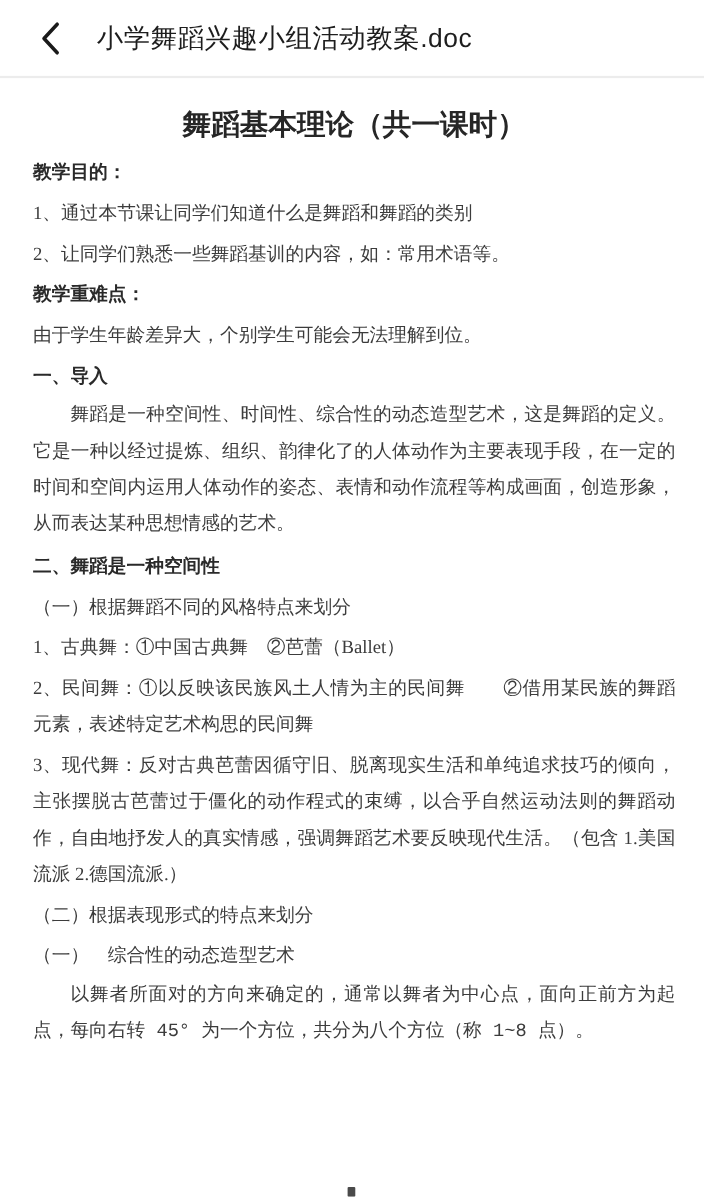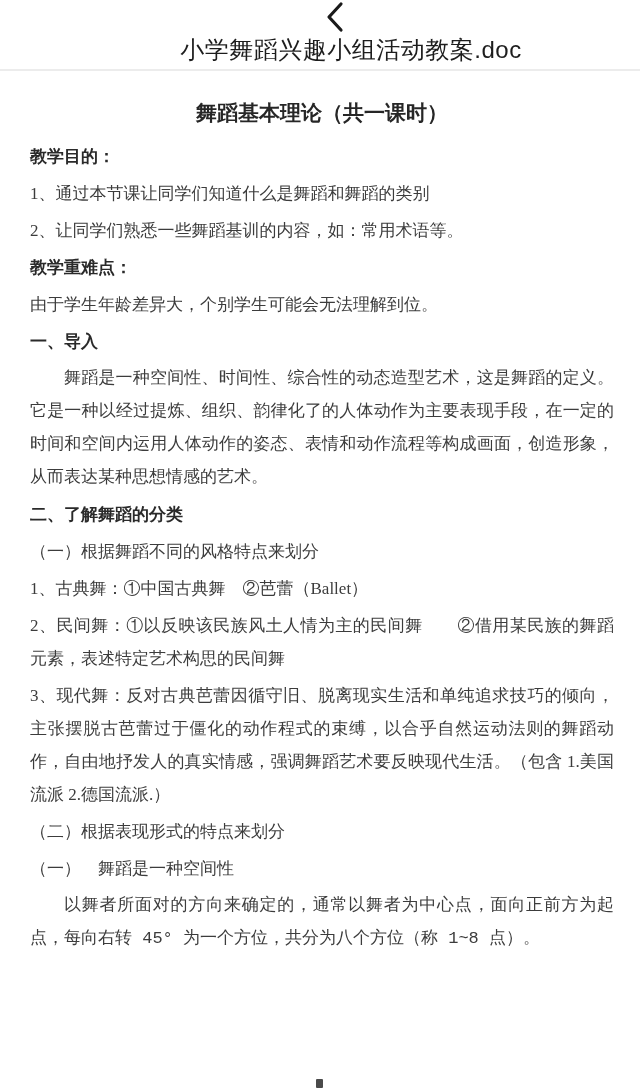--- a/index.html
+++ b/index.html
@@ -16,21 +16,20 @@
   }
   
   .header {
     height: 71px;
     display: flex;
     align-items: center;
     padding-left: 36px;
     background: #ffffff;
     border-bottom: 2px solid #ececec;
     box-sizing: border-box;
-    flex-direction: column;
   }
   .back-btn {
     background: none;
     border: none;
     padding: 0;
     margin: 0;
     width: 26px;
     height: 34px;
     display: flex;
     align-items: center;
@@ -49,21 +48,21 @@
     padding: 26px 22px 0 26px;
     font-family: "Liberation Serif", "DejaVu Serif", serif;
     font-size: 17px;
     line-height: 33px;
     color: #3c3c3c;
     text-align: justify;
   }
   .doc-title {
     text-align: center;
     font-weight: bold;
-    font-size: 21px;
+    font-size: 26px;
     color: #262626;
     line-height: 33px;
     margin: 0 0 10px 0;
   }
   .doc p {
     margin: 4px;
   }
   .doc p.heading {
     font-weight: bold;
     color: #2a2a2a;
@@ -97,23 +96,23 @@
 
 <div class="doc">
   <div class="doc-title">舞蹈基本理论（共一课时）</div>
   <p class="heading">教学目的：</p>
   <p class="normal">1、通过本节课让同学们知道什么是舞蹈和舞蹈的类别</p>
   <p class="normal">2、让同学们熟悉一些舞蹈基训的内容，如：常用术语等。</p>
   <p class="heading">教学重难点：</p>
   <p class="normal">由于学生年龄差异大，个别学生可能会无法理解到位。</p>
   <p class="heading">一、导入</p>
   <p class="indent">舞蹈是一种空间性、时间性、综合性的动态造型艺术，这是舞蹈的定义。它是一种以经过提炼、组织、韵律化了的人体动作为主要表现手段，在一定的时间和空间内运用人体动作的姿态、表情和动作流程等构成画面，创造形象，从而表达某种思想情感的艺术。</p>
-  <p class="heading">二、了解舞蹈的分类</p>
+  <p class="heading">二、舞蹈是一种空间性</p>
   <p class="normal">（一）根据舞蹈不同的风格特点来划分</p>
   <p class="normal">1、古典舞：①中国古典舞　②芭蕾（Ballet）</p>
   <p class="normal">2、民间舞：①以反映该民族风土人情为主的民间舞　　②借用某民族的舞蹈元素，表述特定艺术构思的民间舞</p>
   <p class="normal">3、现代舞：反对古典芭蕾因循守旧、脱离现实生活和单纯追求技巧的倾向，主张摆脱古芭蕾过于僵化的动作程式的束缚，以合乎自然运动法则的舞蹈动作，自由地抒发人的真实情感，强调舞蹈艺术要反映现代生活。（包含 1.美国流派 2.德国流派.）</p>
   <p class="normal">（二）根据表现形式的特点来划分</p>
-  <p class="normal">（一）　舞蹈是一种空间性</p>
+  <p class="normal">（一）　综合性的动态造型艺术</p>
   <p class="indent">以舞者所面对的方向来确定的，通常以舞者为中心点，面向正前方为起点，每向右转 45° 为一个方位，共分为八个方位（称 1~8 点）。</p>
 </div>
 
 <div class="bottom-fragment"></div>
 
 </body></html>

